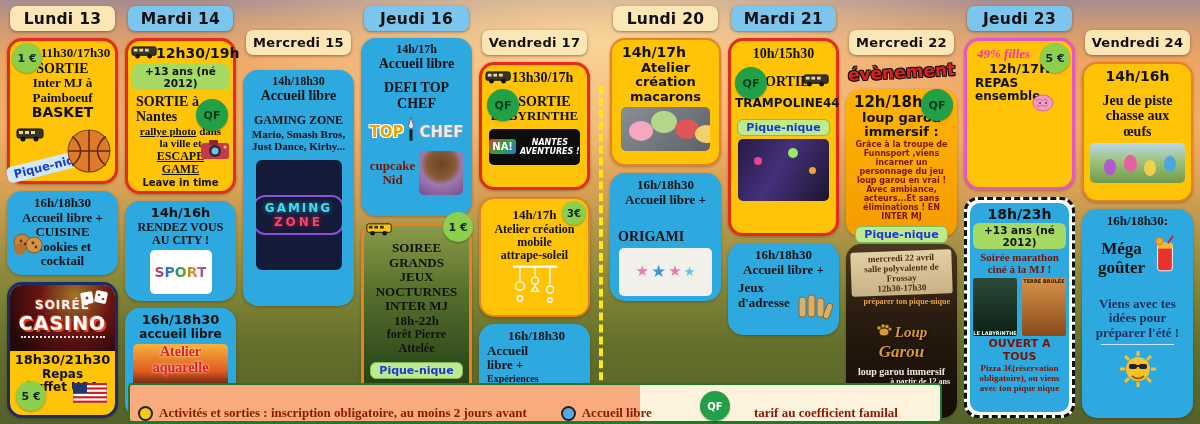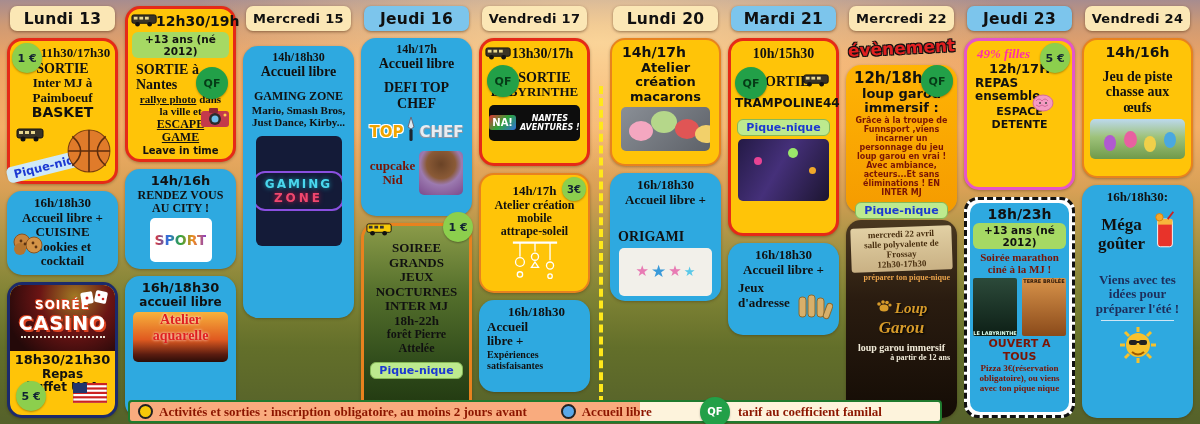--- a/index.html
+++ b/index.html
@@ -8,21 +8,21 @@
     background:
       radial-gradient(ellipse 700px 220px at 50% 10%, rgba(255,221,160,.85) 0%, rgba(255,200,120,0) 60%),
       linear-gradient(180deg,#a78c8f 0%,#cf9a74 6%,#eda465 14%,#f3ae68 30%,#d8a055 45%,#a39244 58%,#7e8234 70%,#636f2a 82%,#55612a 100%);
   }
   .cols { position:absolute; inset:0; display:flex; gap:7px; padding:6px 7px; }
   .col { flex:1 1 0; min-width:0; display:flex; flex-direction:column; gap:7px; }
   .sep { flex:0 0 4px; border-left:4px dashed #ffe81a; margin:80px 0 14px 2px; }
   .day-header { height:25px; flex:0 0 25px; margin:0 3px; border-radius:7px; display:flex; align-items:center; justify-content:center;
     font-family:"DejaVu Sans",sans-serif; font-weight:900; font-size:15.5px; color:#101010; letter-spacing:.3px; box-shadow:0 1px 3px rgba(60,30,10,.5); }
   .hdr-cream { background:#fbe7b5; } .hdr-blue { background:#7cc5ec; }
-  .hdr-sm { font-size:13px; }
+  .hdr-sm { font-size:13px;margin-top:24px; }
   .card { position:relative; border-radius:15px; padding:5px 4px; text-align:center; color:#111; overflow:visible; box-shadow:0 1px 3px rgba(50,30,10,.35); }
   .yellow { background:#ffc408; } .blue { background:#2ea9e0; }
   .b-red { border:3px solid #e52a17; } .b-orange { border:2px solid #e8821e; }
   .b-navy { border:3px solid #1b2a6b; } .b-pink { border:3px solid #e556c8; }
   .sans { font-family:"DejaVu Sans",sans-serif; }
   .b { font-weight:bold; }
   .f8{font-size:8px}.f9{font-size:9px}.f10{font-size:10px}.f11{font-size:11px}.f12{font-size:12px}
   .f13{font-size:13px}.f14{font-size:14px}.f15{font-size:15px}.f17{font-size:17px}
   .maroon { color:#7a1505; } .navy-t { color:#1e2d5a; }
   .lh { line-height:1.12; }
@@ -49,21 +49,21 @@
   .casino-img { height:66px; background:radial-gradient(circle at 62% 18%,#a07a24 0%,#6a1414 42%,#240909 85%); border-radius:11px 11px 0 0;
     display:flex; flex-direction:column; align-items:center; justify-content:center; position:relative; }
   .soiree-t { color:#fff; font-family:"DejaVu Sans",sans-serif; font-weight:900; font-size:12px; letter-spacing:1px; text-shadow:1px 1px 0 #d42, -1px -1px 0 #d42; }
   .casino-t { color:#fff; font-family:"DejaVu Sans",sans-serif; font-weight:900; font-size:19px; letter-spacing:1px; text-shadow:2px 2px 0 #d42, -1px -1px 0 #d42; }
   .dotline { width:80%; border-bottom:2px dotted #e8e0d0; margin-top:2px; }
   .forest { background:linear-gradient(180deg,#8a9a48 0%,#55702c 35%,#2e4a1a 75%,#20360f 100%); border:3px solid #e8821e; }
   .banner { background:linear-gradient(180deg,#e2d0a4,#c9b184); color:#4a3010; transform:rotate(-2deg); border-radius:3px; padding:2px 1px; margin:4px 2px 2px; }
   .loupt { color:#d79b2a; font-weight:900; font-style:italic; text-shadow:1px 1px 2px #000; }
   .checker { background:#fff; border:3px dashed #111; border-radius:14px; padding:3px; }
   .mini-poster { width:44px; height:58px; border-radius:2px; display:flex; align-items:flex-end; justify-content:center; overflow:hidden; }
-  .legend { position:absolute; left:128px; bottom:1px; width:814px; height:23px; display:flex; align-items:center;
+  .legend { position:absolute; left:128px; bottom:1px; width:814px; height:40px; display:flex; align-items:flex-end;
     border:2px solid #1f7a2e; border-radius:4px; background:linear-gradient(90deg,#f9ab7e 0%,#f9ab7e 63%,#fdf3dc 63%,#fdf3dc 100%); z-index:6; }
   .legend-text { color:#8c1600; font-weight:bold; font-size:13px; white-space:nowrap; }
   .lg-circle { width:15px; height:15px; border-radius:50%; border:2px solid #222; flex:0 0 15px; }
   .divider-line { width:70%; border-bottom:1px solid #cfe6f5; margin:4px auto; }
   .star { display:inline-block; line-height:1; }
 </style>
 </head>
 <body>
 
 <div class="poster">
@@ -135,20 +135,21 @@
                 <rect y="13.2" width="34" height="2.2"></rect>
                 <rect y="17.6" width="34" height="2.2"></rect>
               </g>
               <rect width="14" height="10" fill="#23356e"></rect>
             </svg></span>
         <span class="badge abs" style="left:6px;bottom:4px">5 €</span>
       </div>
     </section>
 
     <section class="col">
+      <div class="day-header hdr-blue">Mardi 14</div>
       <div class="card yellow b-red" style="height:156px">
         <span class="abs" style="left:3px;top:4px"><svg width="28" height="15" viewBox="0 0 30 16">
               <rect x="1" y="2" width="26" height="9" rx="2" fill="#3a3426" stroke="#111"></rect>
               <rect x="3" y="4" width="4" height="3" fill="#e8d890"></rect>
               <rect x="9" y="4" width="4" height="3" fill="#e8d890"></rect>
               <rect x="15" y="4" width="4" height="3" fill="#e8d890"></rect>
               <circle cx="7" cy="12" r="2.5" fill="#111"></circle>
               <circle cx="20" cy="12" r="2.5" fill="#111"></circle>
             </svg></span>
         <div class="b sans f14 lh" style="margin-left:24px">12h30/19h</div>
@@ -182,21 +183,21 @@
         <div class="b sans f12 lh">accueil libre</div>
         <div class="imgbox" style="width:92%;height:50px;background:linear-gradient(180deg,#f7b23c,#e05a20 55%,#5a1c10 85%,#2b0d08)">
           <div class="b f14" style="color:#e02020;text-shadow:0 0 3px #fff">Atelier</div>
           <div class="b f14" style="color:#e02020;text-shadow:0 0 3px #fff">aquarelle</div>
         </div>
       </div>
     </section>
 
     <section class="col">
       <div class="day-header hdr-cream hdr-sm">Mercredi 15</div>
-      <div class="card blue" style="height:272px;margin-top:8px">
+      <div class="card blue" style="height:236px;margin-top:8px">
         <div class="b f12 lh">14h/18h30</div>
         <div class="b f14 lh">Accueil libre</div>
         <div class="b f12 lh" style="margin-top:10px">GAMING ZONE</div>
         <div class="b f11 lh">Mario, Smash Bros,</div>
         <div class="b f11 lh">Just Dance, Kirby...</div>
         <div class="neonbox imgbox" style="width:86px;height:110px;margin-top:8px">
           <div class="neon-inner">
             <div class="gaming f12">GAMING</div>
             <div class="zone f12">ZONE</div>
           </div>
@@ -407,21 +408,20 @@
         <div class="b f13" style="color:#ff2fa8;font-style:italic;text-align:left;padding-left:6px">49% filles</div>
         <div class="b sans f13 lh">12h/17H</div>
         <div class="b sans f12 lh" style="text-align:left;padding-left:4px">REPAS</div>
         <div class="b sans f12 lh" style="text-align:left;padding-left:4px">ensemble</div>
         <span class="abs" style="right:16px;top:52px"><svg width="26" height="22" viewBox="0 0 26 22">
               <ellipse cx="13" cy="10" rx="10" ry="8" fill="#f49ac1" stroke="#d56a9b"></ellipse>
               <path d="M6 8 q3 -4 6 0 q3 -4 6 0 M6 12 q3 3 6 0 q3 3 6 0" stroke="#d56a9b" fill="none"></path>
               <circle cx="10" cy="10" r="1" fill="#444"></circle>
               <circle cx="16" cy="10" r="1" fill="#444"></circle>
             </svg></span>
-        <div class="b sans f11 lh" style="margin-top:3px">ESPACE DETENTE</div>
       </div>
       <div class="checker" style="flex:1">
         <div class="card blue" style="height:100%;border-radius:10px;box-shadow:none;padding:4px 3px">
           <div class="b sans f14 lh">18h/23h</div>
           <div><span class="pill">+13 ans (né 2012)</span></div>
           <div class="b f11 lh maroon" style="padding:1px 6px">Soirée marathon ciné à la MJ !</div>
           <div style="display:flex;justify-content:center;gap:5px;margin:2px 0">
             <div class="mini-poster" style="background:linear-gradient(180deg,#2c4a3a,#0d1f16)">
               <span class="sans b" style="font-size:5px;color:#dfe">LE LABYRINTHE</span>
             </div>
@@ -479,15 +479,15 @@
     </section>
 
   </div>
 
   <div class="legend">
     <span class="lg-circle" style="background:#f7c908;margin-left:8px"></span>
     <span class="legend-text" style="margin-left:6px">Activités et sorties : inscription obligatoire, au moins 2 jours avant</span>
     <span class="lg-circle" style="background:#5aa7e8;margin-left:34px"></span>
     <span class="legend-text" style="margin-left:6px">Accueil libre</span>
     <span class="qf" style="width:30px;height:30px;font-size:10px;color:#fff;margin-left:48px">QF</span>
-    <span class="legend-text" style="margin-left:8px">tarif au coefficient familal</span>
+    <span class="legend-text" style="margin-left:24px">tarif au coefficient familal</span>
   </div>
 </div>
 
 </body></html>

